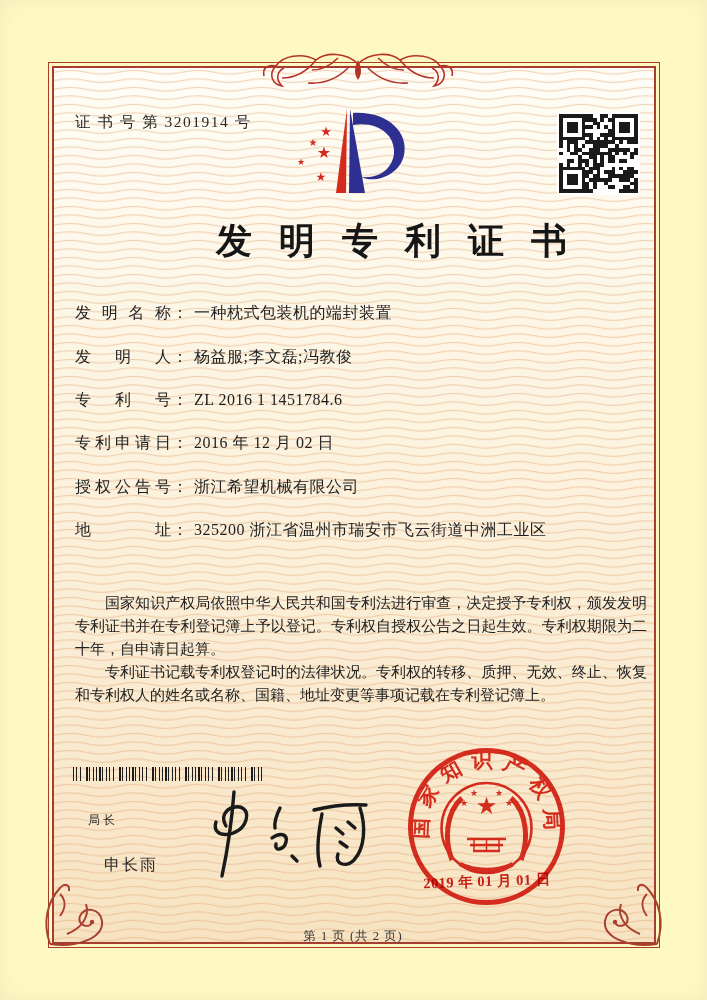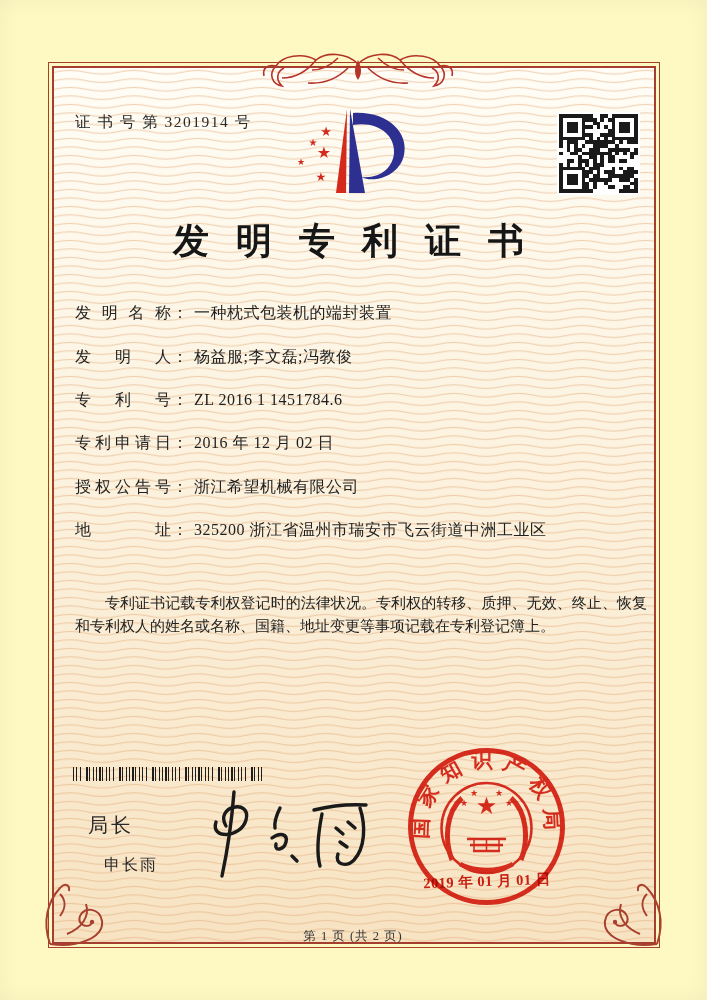--- a/index.html
+++ b/index.html
@@ -11,32 +11,32 @@
          border:1.5px solid #a63e2f;}
   .frame-inner{position:absolute;left:3px;top:3px;right:3px;bottom:3px;
          border:2.5px solid #a63e2f;
          background:linear-gradient(180deg,#fffdf6 0%,#fdf6e6 30%,#fbeed7 62%,#f7e3c2 100%);}
   .guilloche{position:absolute;left:0;top:0;width:100%;height:100%;}
   .orn{position:absolute;pointer-events:none;}
   .cert-no{position:absolute;left:75px;top:112px;font-size:15.5px;letter-spacing:1.5px;color:#2a2a2a;}
   .logo{position:absolute;left:293px;top:103px;width:124px;height:98px;}
   .qr{position:absolute;left:557px;top:112px;width:83px;height:83px;background:#fff;padding:2px;box-sizing:border-box;}
   .title{position:absolute;left:48px;top:217px;width:610px;margin:0;text-align:center;
-         font-size:36px;font-weight:700;letter-spacing:9px;color:#161616;}
+         font-size:36px;font-weight:700;letter-spacing:9px;color:#161616;padding-left:43px;}
   .frow{position:absolute;left:75px;width:575px;font-size:16px;color:#1f1f1f;white-space:nowrap;}
   .flabel{display:inline-block;width:96px;text-align:justify;text-align-last:justify;vertical-align:baseline;}
   .fcolon{display:inline-block;margin:0 6px 0 1px;}
   .fvalue{letter-spacing:.5px;}
   .fpair2{position:absolute;left:285px;top:0;}
   .paras{position:absolute;left:75px;top:592px;width:572px;font-size:15px;line-height:23px;
          text-align:justify;color:#222;}
   .paras p{margin:0;text-indent:2em;}
   .barcode{position:absolute;left:73px;top:767px;width:190px;height:14px;
      background:repeating-linear-gradient(90deg,#1d1d1d 0 1.5px,rgba(0,0,0,0) 1.5px 3px,#1d1d1d 3px 3.9px,rgba(0,0,0,0) 3.9px 6.6px);}
-  .signer-title{position:absolute;left:88px;top:812px;font-size:20px;letter-spacing:3px;
+  .signer-title{position:absolute;left:88px;top:812px;font-size:12px;letter-spacing:3px;
      font-family:"Liberation Sans","DejaVu Sans",sans-serif;font-weight:500;color:#2a2a2a;}
   .signer-name{position:absolute;left:104px;top:845px;font-size:16px;letter-spacing:2px;
      font-family:"Liberation Sans","DejaVu Sans",sans-serif;font-weight:500;color:#2a2a2a;margin-top:10px;}
   .signature{position:absolute;left:168px;top:786px;width:218px;height:98px;}
   .seal{position:absolute;left:404px;top:744px;width:165px;height:165px;mix-blend-mode:multiply;opacity:.95;}
   .seal-date{position:absolute;left:407px;top:872px;width:160px;text-align:center;color:#cf2318;
      font-size:14.5px;font-weight:600;letter-spacing:.5px;transform:rotate(-2deg);mix-blend-mode:multiply;}
   .footer{position:absolute;left:48px;top:928px;width:610px;text-align:center;font-size:12.5px;
      letter-spacing:1px;color:#333;}
 </style>
@@ -385,20 +385,21 @@
     <span class="flabel">专利申请日</span><span class="fcolon">：</span><span class="fvalue">2016 年 12 月 02 日</span>
   </div>
   <div class="frow" style="top:477px">
     <span class="flabel">授权公告号</span><span class="fcolon">：</span><span class="fvalue">浙江希望机械有限公司</span>
   </div>
   <div class="frow" style="top:520px">
     <span class="flabel">地址</span><span class="fcolon">：</span><span class="fvalue">325200 浙江省温州市瑞安市飞云街道中洲工业区</span>
   </div>
 
   <div class="paras">
+    <p>国家知识产权局依照中华人民共和国专利法进行审查，决定授予专利权，颁发发明专利证书并在专利登记簿上予以登记。专利权自授权公告之日起生效。专利权期限为二十年，自申请日起算。</p>
     <p>专利证书记载专利权登记时的法律状况。专利权的转移、质押、无效、终止、恢复和专利权人的姓名或名称、国籍、地址变更等事项记载在专利登记簿上。</p>
   </div>
 
   <div class="barcode"></div>
 
   <div class="signer-title">局长</div>
   <div class="signer-name">申长雨</div>
 
   <svg class="signature" viewBox="0 0 218 98" xmlns="http://www.w3.org/2000/svg">
     <g fill="none" stroke="#1a1a1a" stroke-width="3.4" stroke-linecap="round">

